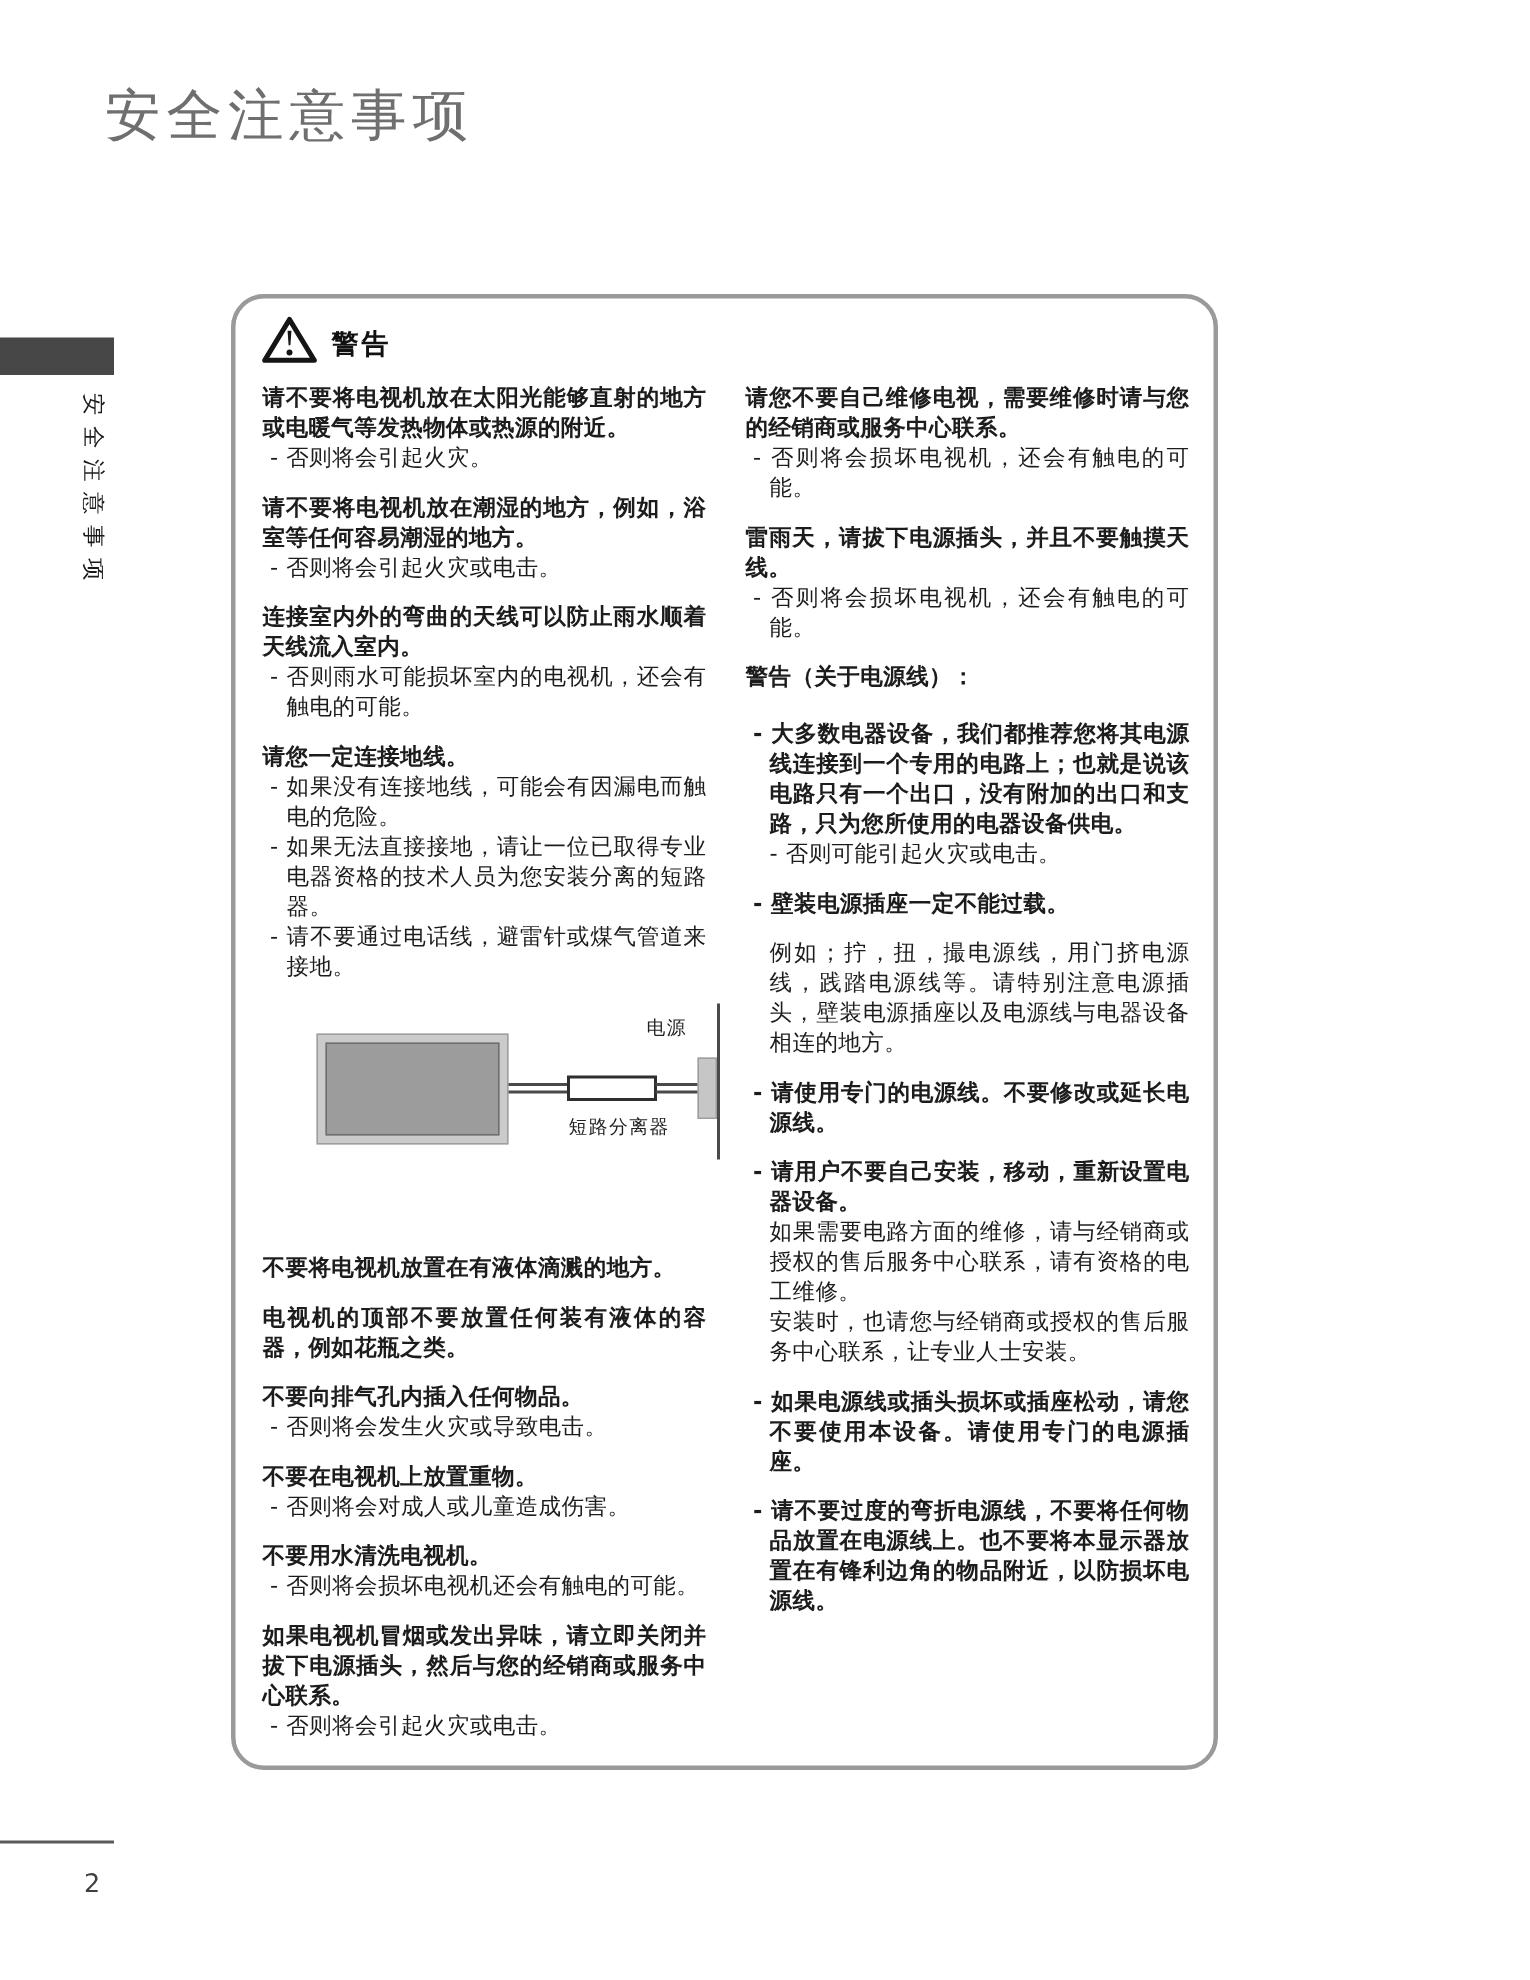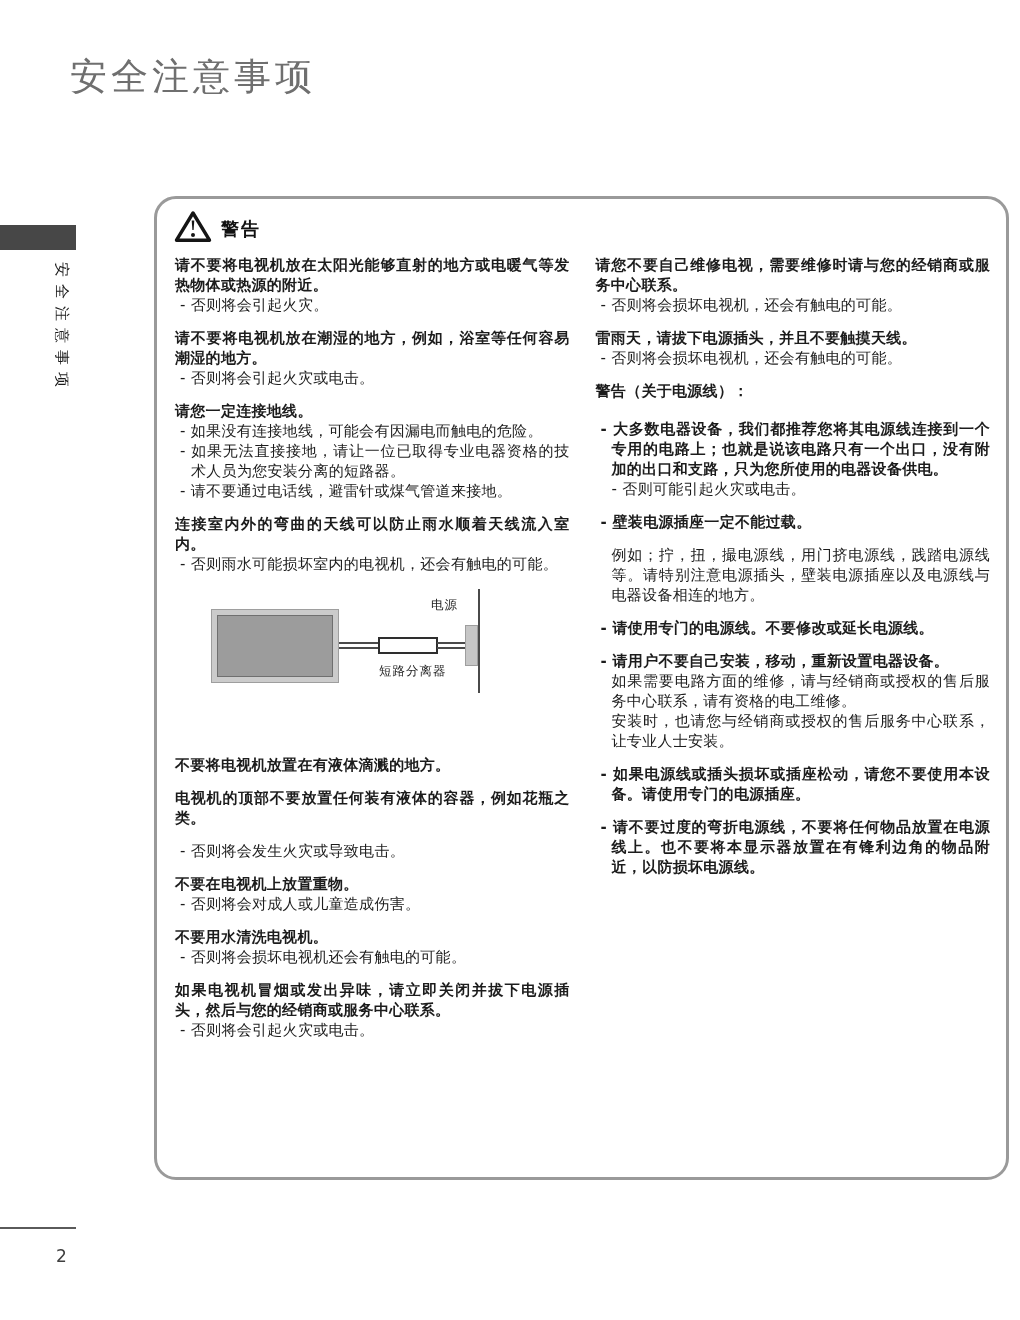--- a/index.html
+++ b/index.html
@@ -19,21 +19,21 @@
   
   .side-tab{position:absolute;left:0;top:225px;width:76px;height:25px;background:#474747;}
   .side-label{
     position:absolute;left:71px;top:262px;
     font-size:15px;color:#1a1a1a;letter-spacing:7px;white-space:nowrap;font-weight:500;
     transform:rotate(90deg);transform-origin:left top;
   }
 
   
   .warn-box{
-    position:absolute;left:154px;top:196px;width:855px;height:984px;
+    position:absolute;left:154px;top:196px;width:658px;height:984px;
     border:3px solid #9a9a9a;border-radius:22px;box-sizing:border-box;background:#fff;
   }
   .warn-header{display:flex;align-items:center;gap:9px;margin:11px 0 8px 17px;}
   .warn-label{font-size:18px;font-weight:bold;color:#111;letter-spacing:2px;}
 
   
   .cols{display:flex;gap:26px;padding:0 16px 0 18px;}
   .col{flex:1;min-width:0;}
   .col p{
     margin:0;font-size:15px;line-height:20px;color:#1c1c1c;
@@ -93,28 +93,28 @@
         <div>
             <div class="block">
               <p class="head">请不要将电视机放在太阳光能够直射的地方或电暖气等发热物体或热源的附近。</p>
               <p class="dash">- 否则将会引起火灾。</p>
             </div>
             <div class="block">
               <p class="head">请不要将电视机放在潮湿的地方，例如，浴室等任何容易潮湿的地方。</p>
               <p class="dash">- 否则将会引起火灾或电击。</p>
             </div>
             <div class="block">
+              <p class="head">连接室内外的弯曲的天线可以防止雨水顺着天线流入室内。</p>
+              <p class="dash">- 否则雨水可能损坏室内的电视机，还会有触电的可能。</p>
+            </div>
+            <div class="block">
               <p class="head">请您一定连接地线。</p>
               <p class="dash">- 如果没有连接地线，可能会有因漏电而触电的危险。</p>
               <p class="dash">- 如果无法直接接地，请让一位已取得专业电器资格的技术人员为您安装分离的短路器。</p>
               <p class="dash">- 请不要通过电话线，避雷针或煤气管道来接地。</p>
-            </div>
-            <div class="block">
-              <p class="head">连接室内外的弯曲的天线可以防止雨水顺着天线流入室内。</p>
-              <p class="dash">- 否则雨水可能损坏室内的电视机，还会有触电的可能。</p>
             </div>
           </div>
 
         <div class="diagram">
           <div class="tv">
             <div class="tv-screen"></div>
           </div>
           <div class="wire wire1"></div>
           <div class="sep-box"></div>
           <div class="wire wire2"></div>
@@ -125,20 +125,21 @@
         </div>
 
         <div>
             <div class="block">
               <p class="head">不要将电视机放置在有液体滴溅的地方。</p>
             </div>
             <div class="block">
               <p class="head">电视机的顶部不要放置任何装有液体的容器，例如花瓶之类。</p>
             </div>
             <div class="block">
+              <p class="head">不要向排气孔内插入任何物品。</p>
               <p class="dash">- 否则将会发生火灾或导致电击。</p>
             </div>
             <div class="block">
               <p class="head">不要在电视机上放置重物。</p>
               <p class="dash">- 否则将会对成人或儿童造成伤害。</p>
             </div>
             <div class="block">
               <p class="head">不要用水清洗电视机。</p>
               <p class="dash">- 否则将会损坏电视机还会有触电的可能。</p>
             </div>

